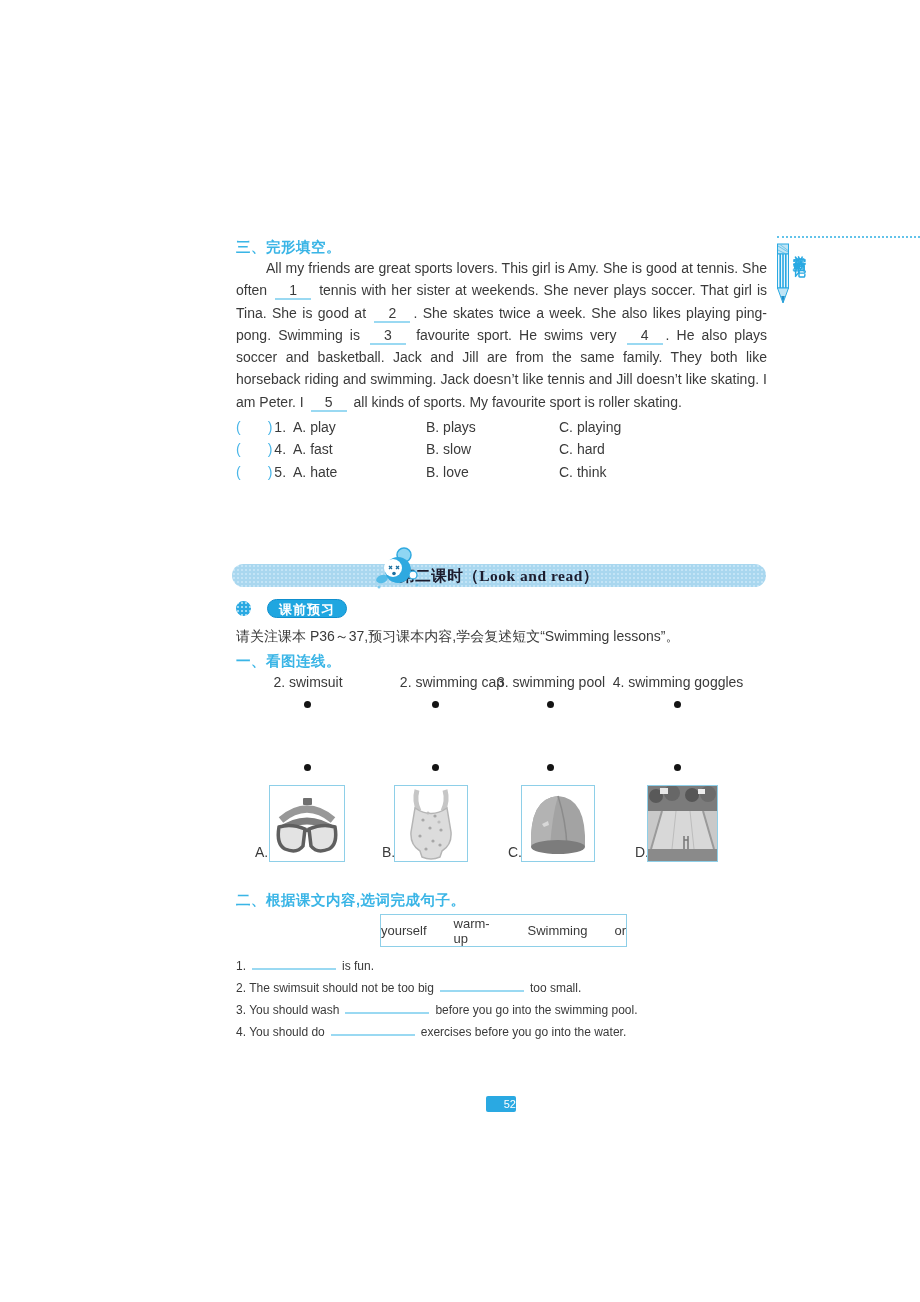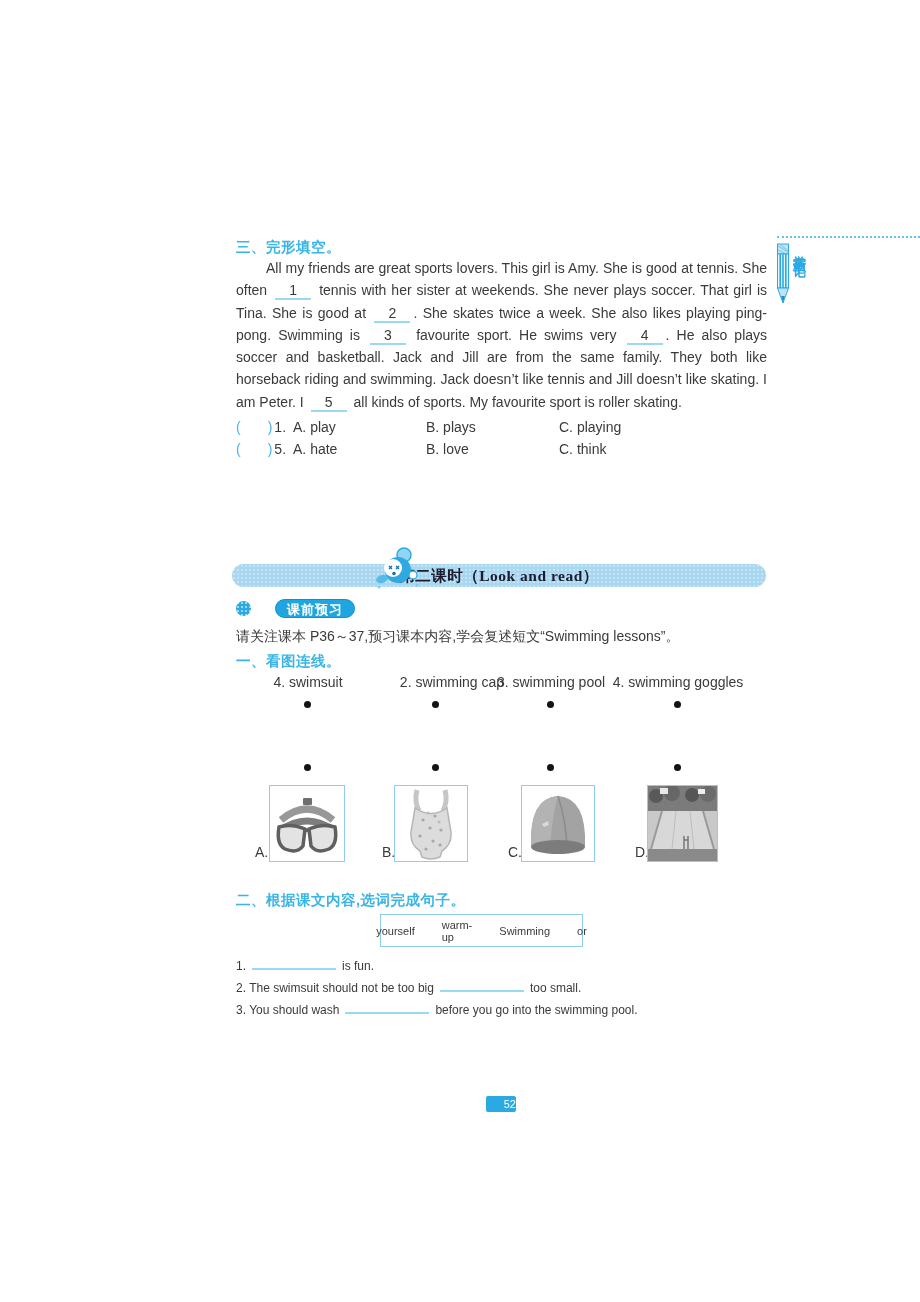--- a/index.html
+++ b/index.html
@@ -24,40 +24,40 @@
 
   
   .banner { left:232px; top:564px; width:534px; height:23px; border-radius:12px;
     background-color:#a9d7ef;
     background-image:radial-gradient(#c3e4f6 1px, rgba(0,0,0,0) 1px);
     background-size:4px 4px; }
   .banner-title { display:block; text-align:center; line-height:23px; font-family:"Liberation Serif", serif; font-weight:bold; font-size:15.5px; color:#1c1c2e; letter-spacing:.5px; }
   .mascot { position:absolute; left:143px; top:-19px; }
 
   
-  .preview-row { left:236px; top:599px; display:flex; align-items:center; gap:24px; }
+  .preview-row { left:236px; top:599px; display:flex; align-items:center; gap:16px; }
   .badge-icon { width:15px; height:15px; border-radius:50%;
     background-color:#2aa9e2;
     background-image:radial-gradient(#9bdaf4 1px, rgba(0,0,0,0) 1px);
     background-size:4px 4px; }
   .badge-pill { height:19px; line-height:19px; padding:0 11px; border-radius:10px; background:#1fa6e0; border:1px solid #0f8fce; color:#ffffff; font-size:13px; font-weight:bold; letter-spacing:1px; }
   .instruction { left:236px; top:628px; font-size:14px; }
 
   
   .matching { left:236px; top:652px; width:531px; height:238px; }
   .matching .sec-title { position:absolute; left:0; top:0; }
   .term { position:absolute; top:22px; transform:translateX(-50%); font-size:14px; white-space:nowrap; }
   .dot { position:absolute; width:7px; height:7px; border-radius:50%; background:#141414; }
   .pic-box { position:absolute; top:133px; height:77px; border:1px solid #8ecfe8; background:#ffffff; overflow:hidden; }
   .pic-label { position:absolute; top:192px; font-size:14px; }
 
   
   .fillin { left:236px; top:891px; width:531px; height:170px; }
   .fillin .sec-title { position:absolute; left:0; top:0; }
-  .bank { position:absolute; left:144px; top:23px; width:203px; height:33px; border:1px solid #8ecfe8; display:flex; align-items:center; justify-content:center; gap:27px; font-size:11px; }
+  .bank { position:absolute; left:144px; top:23px; width:247px; height:33px; border:1px solid #8ecfe8; display:flex; align-items:center; justify-content:center; gap:27px; font-size:13px; }
   .sentence { position:absolute; left:0; font-size:12px; white-space:nowrap; }
   .s-blank { display:inline-block; width:84px; border-bottom:2px solid #9ad9f2; height:14px; margin:0 6px; vertical-align:baseline; }
 
   
   .page-num { left:486px; top:1096px; width:30px; height:16px; background:#2aa9e2; color:#ffffff; font-size:11px; line-height:16px; text-align:right; border-radius:2px; }
 
   
   .dotline { left:777px; top:236px; width:143px; border-top:2px dotted #62c3ea; height:0; }
   .note-label { left:790px; top:245px; writing-mode:vertical-rl; font-size:13px; font-weight:bold; color:#2aa9e2; letter-spacing:3px; }
   .pencil { left:776px; top:243px; }
@@ -67,20 +67,25 @@
 
 <div class="abs sec-title" style="left:236px; top:238px;">三、完形填空。</div>
 
 <p class="abs passage"><span>All my friends are great sports lovers. This girl is Amy. She is good at tennis. She often</span> <span class="blank">1</span> <span>tennis with her sister at weekends. She never plays soccer. That girl is Tina. She is good at</span> <span class="blank">2</span><span>. She skates twice a week. She also likes playing ping-pong. Swimming is</span> <span class="blank">3</span> <span>favourite sport. He swims very</span> <span class="blank">4</span><span>. He also plays soccer and basketball. Jack and Jill are from the same family. They both like horseback riding and swimming. Jack doesn’t like tennis and Jill doesn’t like skating. I am Peter. I</span> <span class="blank">5</span> <span>all kinds of sports. My favourite sport is roller skating.</span></p>
 
 <div class="abs options">
   <div class="opt-row">
     <span><span class="paren">(</span><span class="paren-gap"></span><span class="paren">)</span><span class="opt-num">1.</span><span class="opt-a">A. play</span></span>
     <span>B. plays</span>
     <span>C. playing</span>
+  </div>
+  <div class="opt-row">
+    <span><span class="paren">(</span><span class="paren-gap"></span><span class="paren">)</span><span class="opt-num">4.</span><span class="opt-a">A. fast</span></span>
+    <span>B. slow</span>
+    <span>C. hard</span>
   </div>
   <div class="opt-row">
     <span><span class="paren">(</span><span class="paren-gap"></span><span class="paren">)</span><span class="opt-num">5.</span><span class="opt-a">A. hate</span></span>
     <span>B. love</span>
     <span>C. think</span>
   </div>
 </div>
 
 <div class="abs banner">
   <span class="banner-title">第二课时（Look and read）</span>
@@ -100,21 +105,21 @@
 
 <div class="abs preview-row">
   <span class="badge-icon"></span>
   <span class="badge-pill">课前预习</span>
 </div>
 <div class="abs instruction">请关注课本 P36～37,预习课本内容,学会复述短文“Swimming lessons”。</div>
 
 <div class="abs matching">
   <div class="sec-title">一、看图连线。</div>
 
-  <span class="term" style="left:72px;">4. swimsuit</span>
+  <span class="term" style="left:72px;">2. swimsuit</span>
   <span class="term" style="left:200px;margin-left:16px;">2. swimming cap</span>
   <span class="term" style="left:315px;">3. swimming pool</span>
   <span class="term" style="left:442px;">4. swimming goggles</span>
 
   <span class="dot" style="left:68px;  top:49px;"></span>
   <span class="dot" style="left:196px; top:49px;"></span>
   <span class="dot" style="left:311px; top:49px;"></span>
   <span class="dot" style="left:438px; top:49px;"></span>
 
   <span class="dot" style="left:68px;  top:112px;"></span>
@@ -193,20 +198,21 @@
   <div class="bank">
     <span>yourself</span>
     <span>warm-up</span>
     <span>Swimming</span>
     <span>or</span>
   </div>
 
   <div class="sentence" style="top:65px;"><span>1.</span><span class="s-blank"></span><span>is fun.</span></div>
   <div class="sentence" style="top:87px;"><span>2. The swimsuit should not be too big</span><span class="s-blank"></span><span>too small.</span></div>
   <div class="sentence" style="top:109px;"><span>3. You should wash</span><span class="s-blank"></span><span>before you go into the swimming pool.</span></div>
+  <div class="sentence" style="top:131px;"><span>4. You should do</span><span class="s-blank"></span><span>exercises before you go into the water.</span></div>
 </div>
 
 <div class="abs page-num">52</div>
 
 <div class="abs dotline"></div>
 <svg class="abs pencil" width="14" height="64" viewBox="0 0 14 64">
   <rect x="1.5" y="1" width="11" height="10" fill="#bfe4f5" stroke="#2aa9e2" stroke-width="1"></rect>
   <path d="M2 3 l10 6 M2 7 l8 4 M4 1.5 l8 6" stroke="#6ec6ea" stroke-width="1" fill="none"></path>
   <rect x="1.5" y="11" width="11" height="34" fill="#e8f6fd" stroke="#2aa9e2" stroke-width="1"></rect>
   <line x1="4.2" y1="11" x2="4.2" y2="45" stroke="#2aa9e2" stroke-width="1.6"></line>

